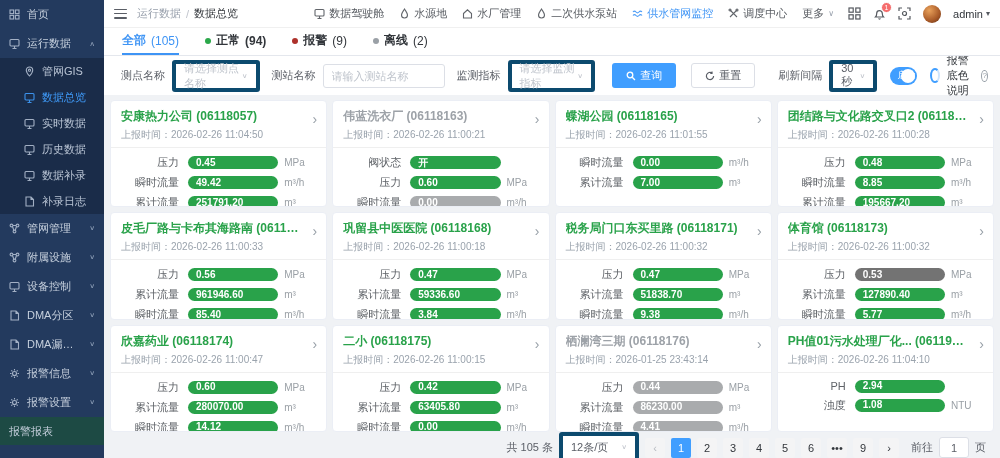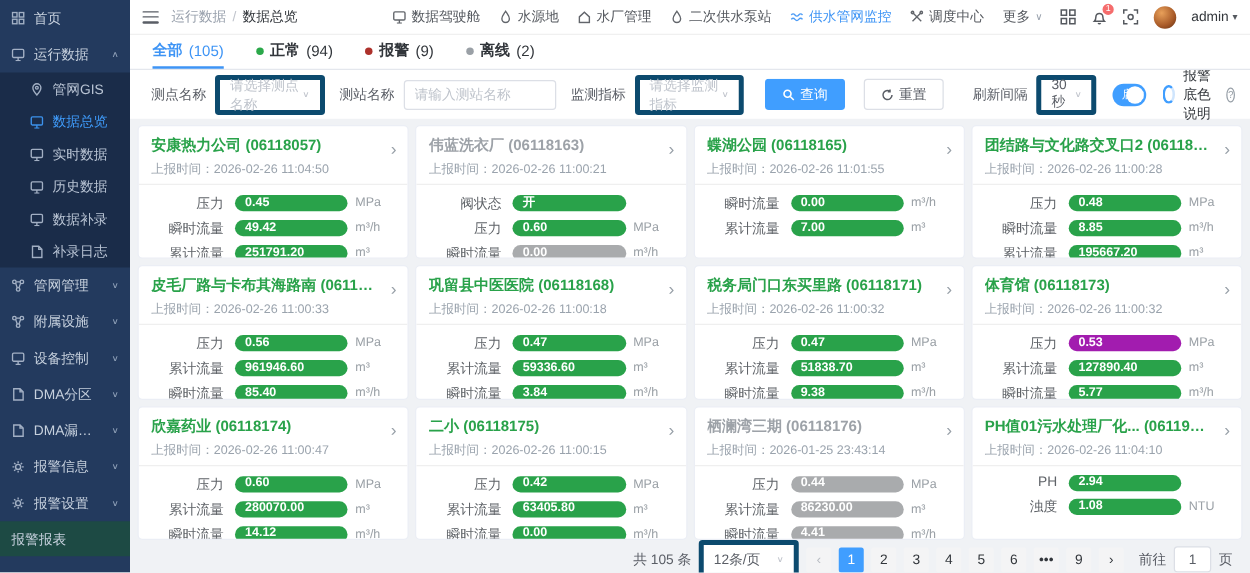--- a/index.html
+++ b/index.html
@@ -301,21 +301,21 @@
 </div>
 
 <div class="tabsbar" id="tabsbar">
     <div class="tab active">
       <span class="tl">全部</span>
       <span class="tc" style="font-weight:normal">(105)</span>
     </div>
     <div class="tab">
       <span class="dot" style="background:#2ba84a"></span>
       <span class="tl">正常</span>
-      <span class="tc" style="font-weight:normal">(94)</span>
+      <span class="tc" style="font-weight:bold">(94)</span>
     </div>
     <div class="tab">
       <span class="dot" style="background:#ad312b"></span>
       <span class="tl">报警</span>
       <span class="tc" style="font-weight:normal">(9)</span>
     </div>
     <div class="tab">
       <span class="dot" style="background:#9aa0a6"></span>
       <span class="tl">离线</span>
       <span class="tc" style="font-weight:normal">(2)</span>
@@ -530,21 +530,21 @@
     </div>
     <div class="card">
       <div class="card-head">
         <div class="card-title">体育馆 (06118173)</div>
         <div class="card-time">上报时间：2026-02-26 11:00:32</div>
       </div>
       <span class="card-arrow">›</span>
       <div class="card-body">
         <div class="crow">
           <span class="rlbl">压力</span>
-          <span class="bar" style="background: #a21caf;">0.53</span>
+          <span class="bar" style="background: #737373;">0.53</span>
           <span class="unit">MPa</span>
         </div>
         <div class="crow">
           <span class="rlbl">累计流量</span>
           <span class="bar" style="background: rgb(41, 162, 74);">127890.40</span>
           <span class="unit">m³</span>
         </div>
         <div class="crow">
           <span class="rlbl">瞬时流量</span>
           <span class="bar" style="background: rgb(41, 162, 74);">5.77</span>

